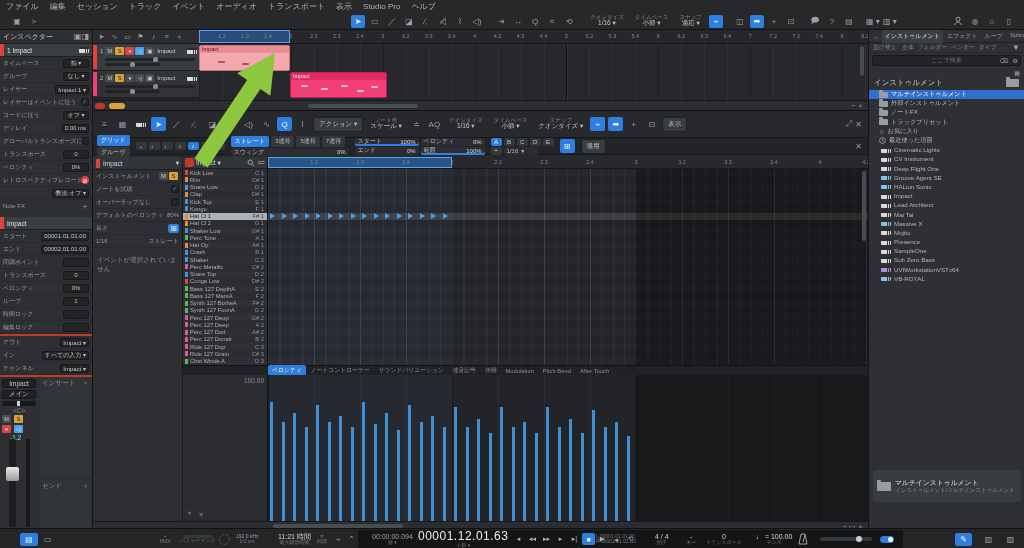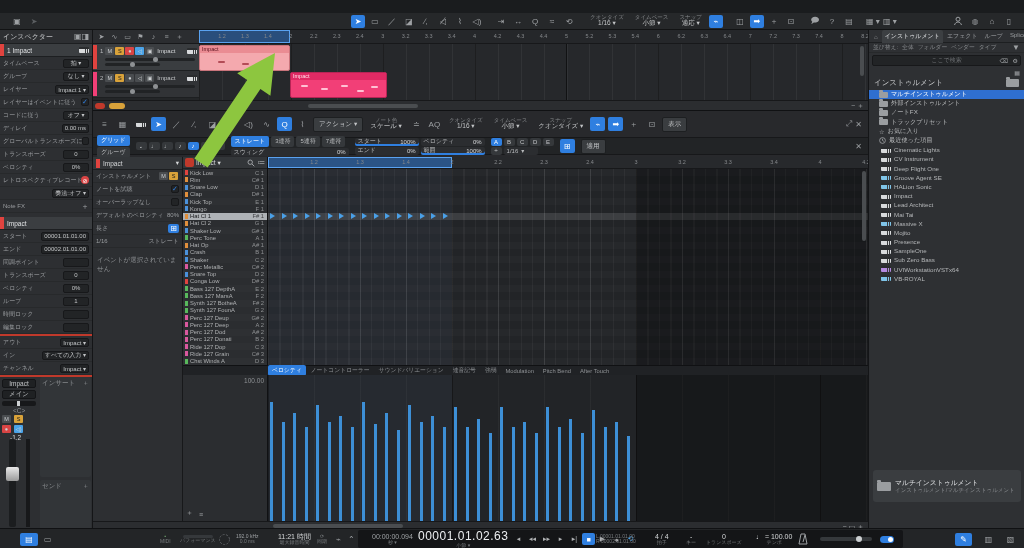--- a/index.html
+++ b/index.html
@@ -138,20 +138,32 @@
   .tgl { width:14px; height:7px; background:#2f7fe0; border-radius:4px; position:relative; }
   .tgl i { position:absolute; right:1px; top:1px; width:5px; height:5px; background:#fff; border-radius:50%; }
   #arrowsvg { pointer-events:none; z-index:60; }
   .xic { color:#9a9da0; font-size:8px; }
 </style>
 </head>
 <body>
 
 <div id="stage">
 
+  <div id="menubar" class="abs">
+      <span>ファイル</span>
+      <span>編集</span>
+      <span>セッション</span>
+      <span>トラック</span>
+      <span>イベント</span>
+      <span>オーディオ</span>
+      <span>トランスポート</span>
+      <span>表示</span>
+      <span>Studio Pro</span>
+      <span>ヘルプ</span>
+    </div>
 
   <div id="topbar" class="abs">
     <div class="grp" style="margin-left:10px">
       <span class="ib">▣</span>
       <span class="ib" style="color:#5b5e61">➤</span>
     </div>
     <div class="grp" style="margin-left:305px">
       <span class="ib on">➤</span>
       <span class="ib">▭</span>
       <span class="ib">／</span>
@@ -1081,21 +1093,21 @@
 
     <div id="tstrip"></div>
     <span class="abs" style="left:372px">
         <span class="stk">
           <span class="a" style="color:#9ea1a4">00:00:00.094</span>
           <span class="b"><span>秒</span> ▾</span>
         </span>
       </span>
     <span class="abs" style="left:418px">
         <span class="stk">
-          <span class="a" style="font-size:12px;color:#eceef0;letter-spacing:.5px">00001.01.02.63</span>
+          <span class="a" style="font-size:12px;color:#eceef0;letter-spacing:.5px">00001.12.01.63</span>
           <span class="b"><span>小節</span> ▾</span>
         </span>
       </span>
     <span class="abs" style="left:512px;gap:1px">
       <span class="tpb">◂</span>
       <span class="tpb">◂◂</span>
       <span class="tpb">▸▸</span>
       <span class="tpb">▸</span>
       <span class="tpb">▸|</span>
       <span class="tpb stop">■</span>

